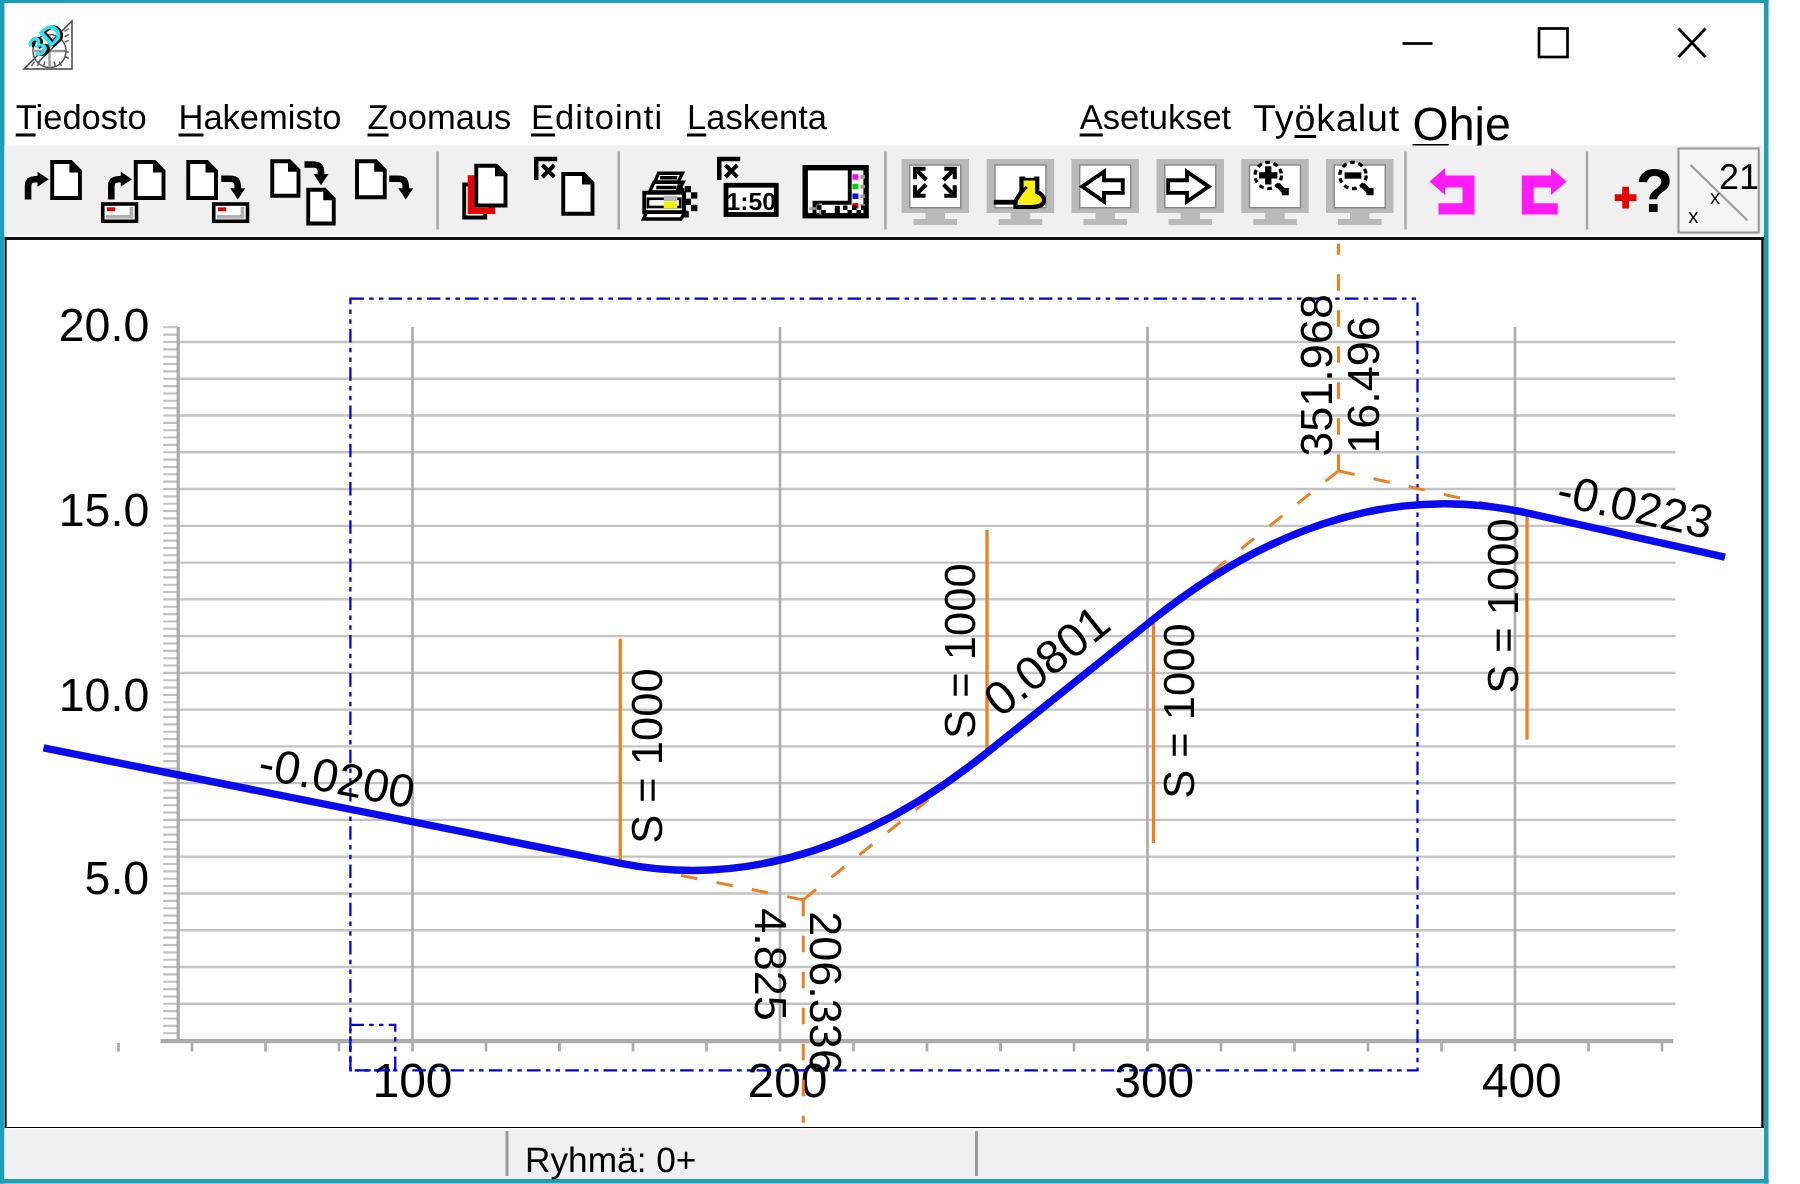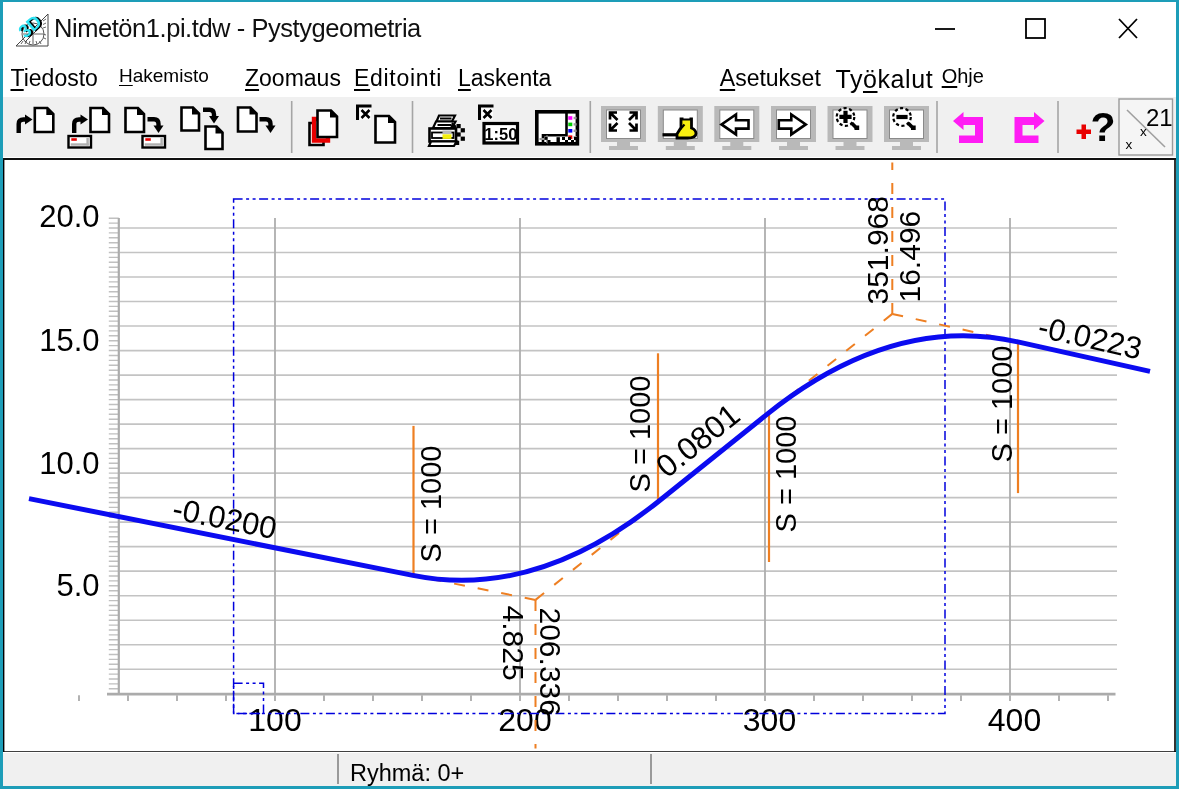--- a/index.html
+++ b/index.html
@@ -24,36 +24,35 @@
 <g stroke="#666">
 <path d="M8 35 l2 -3 M12 35 l1.5 -3 M16 35 l1 -3 M24 35 l-1 -3 M28 35 l-1.5 -3"></path>
 <path d="M33 10 l-3 2 M33 14 l-3 1.5 M33 18 l-3 1 M33 26 l-3 -1 M33 30 l-3 -1.5"></path>
 </g>
 </g>
 <g font-family="Liberation Sans,sans-serif" font-size="18.5" font-weight="bold" text-anchor="middle">
 <text x="22.6" y="23.4" transform="rotate(-41 21.5 22)" fill="#000">3D</text>
 <text x="21.2" y="22" transform="rotate(-41 21.5 22)" fill="#2ee2f2">3D</text>
 </g>
 </svg>
-<div class="t" style="left:54px;top:14px;font-size:25.5px;letter-spacing:-0.45px;color:#101010">Nimetön1.pi.tdw - Pystygeometria</div>
 <svg class="abs" style="left:930px;top:12px" width="220" height="34" viewBox="0 0 220 34">
 <g stroke="#000" stroke-width="1.8" fill="none">
 <path d="M5 17 H25"></path>
 <rect x="96" y="7" width="19" height="19"></rect>
 <path d="M189 7 L207 26 M207 7 L189 26"></path>
 </g>
 </svg>
 <div class="t" style="left:10.5px;top:65px;font-size:23px;text-align:right;"><u>T</u>iedosto</div>
-<div class="t" style="left:119px;top:65px;font-size:19px;"><u>H</u>akemisto</div>
+<div class="t" style="left:119px;top:65px;font-size:23px;"><u>H</u>akemisto</div>
 <div class="t" style="left:245px;top:65px;font-size:23px;"><u>Z</u>oomaus</div>
 <div class="t" style="left:354px;top:65px;font-size:23px;letter-spacing:0.7px;"><u>E</u>ditointi</div>
 <div class="t" style="left:458px;top:65px;font-size:23px;"><u>L</u>askenta</div>
 <div class="t" style="left:719.8px;top:65px;font-size:23px;"><u>A</u>setukset</div>
 <div class="t" style="left:835.4px;top:65px;font-size:25px;letter-spacing:0.6px;">Ty<u>ö</u>kalut</div>
-<div class="t" style="left:941.7px;top:65px;font-size:20px;"><u>O</u>hje</div>
+<div class="t" style="left:941.7px;top:65px;font-size:31px;"><u>O</u>hje</div>
 <div class="abs" style="left:3px;top:97px;width:1173px;height:60px;background:#f0f0f0"></div>
 <svg class="abs" style="left:3px;top:97px" width="1173" height="60" viewBox="3 97 1173 60">
 <line x1="291.7" y1="101" x2="291.7" y2="153" stroke="#a5a5a5" stroke-width="1.6"></line>
 <line x1="412.5" y1="101" x2="412.5" y2="153" stroke="#a5a5a5" stroke-width="1.6"></line>
 <line x1="590.3" y1="101" x2="590.3" y2="153" stroke="#a5a5a5" stroke-width="1.6"></line>
 <line x1="937" y1="101" x2="937" y2="153" stroke="#a5a5a5" stroke-width="1.6"></line>
 <line x1="1058" y1="101" x2="1058" y2="153" stroke="#a5a5a5" stroke-width="1.6"></line>
 <path d="M18.7 133 V124 Q18.7 119.5 23.5 119.5 H25.5" fill="none" stroke="#000" stroke-width="4.4"></path>
       <path d="M25.0 114.5 l7.5 5 l-7.5 5 z" fill="#000"></path>
 <path d="M34.8 108 h12.5 l6 6 v18 h-18.5 z" fill="#fff" stroke="#000" stroke-width="2.6"></path>

